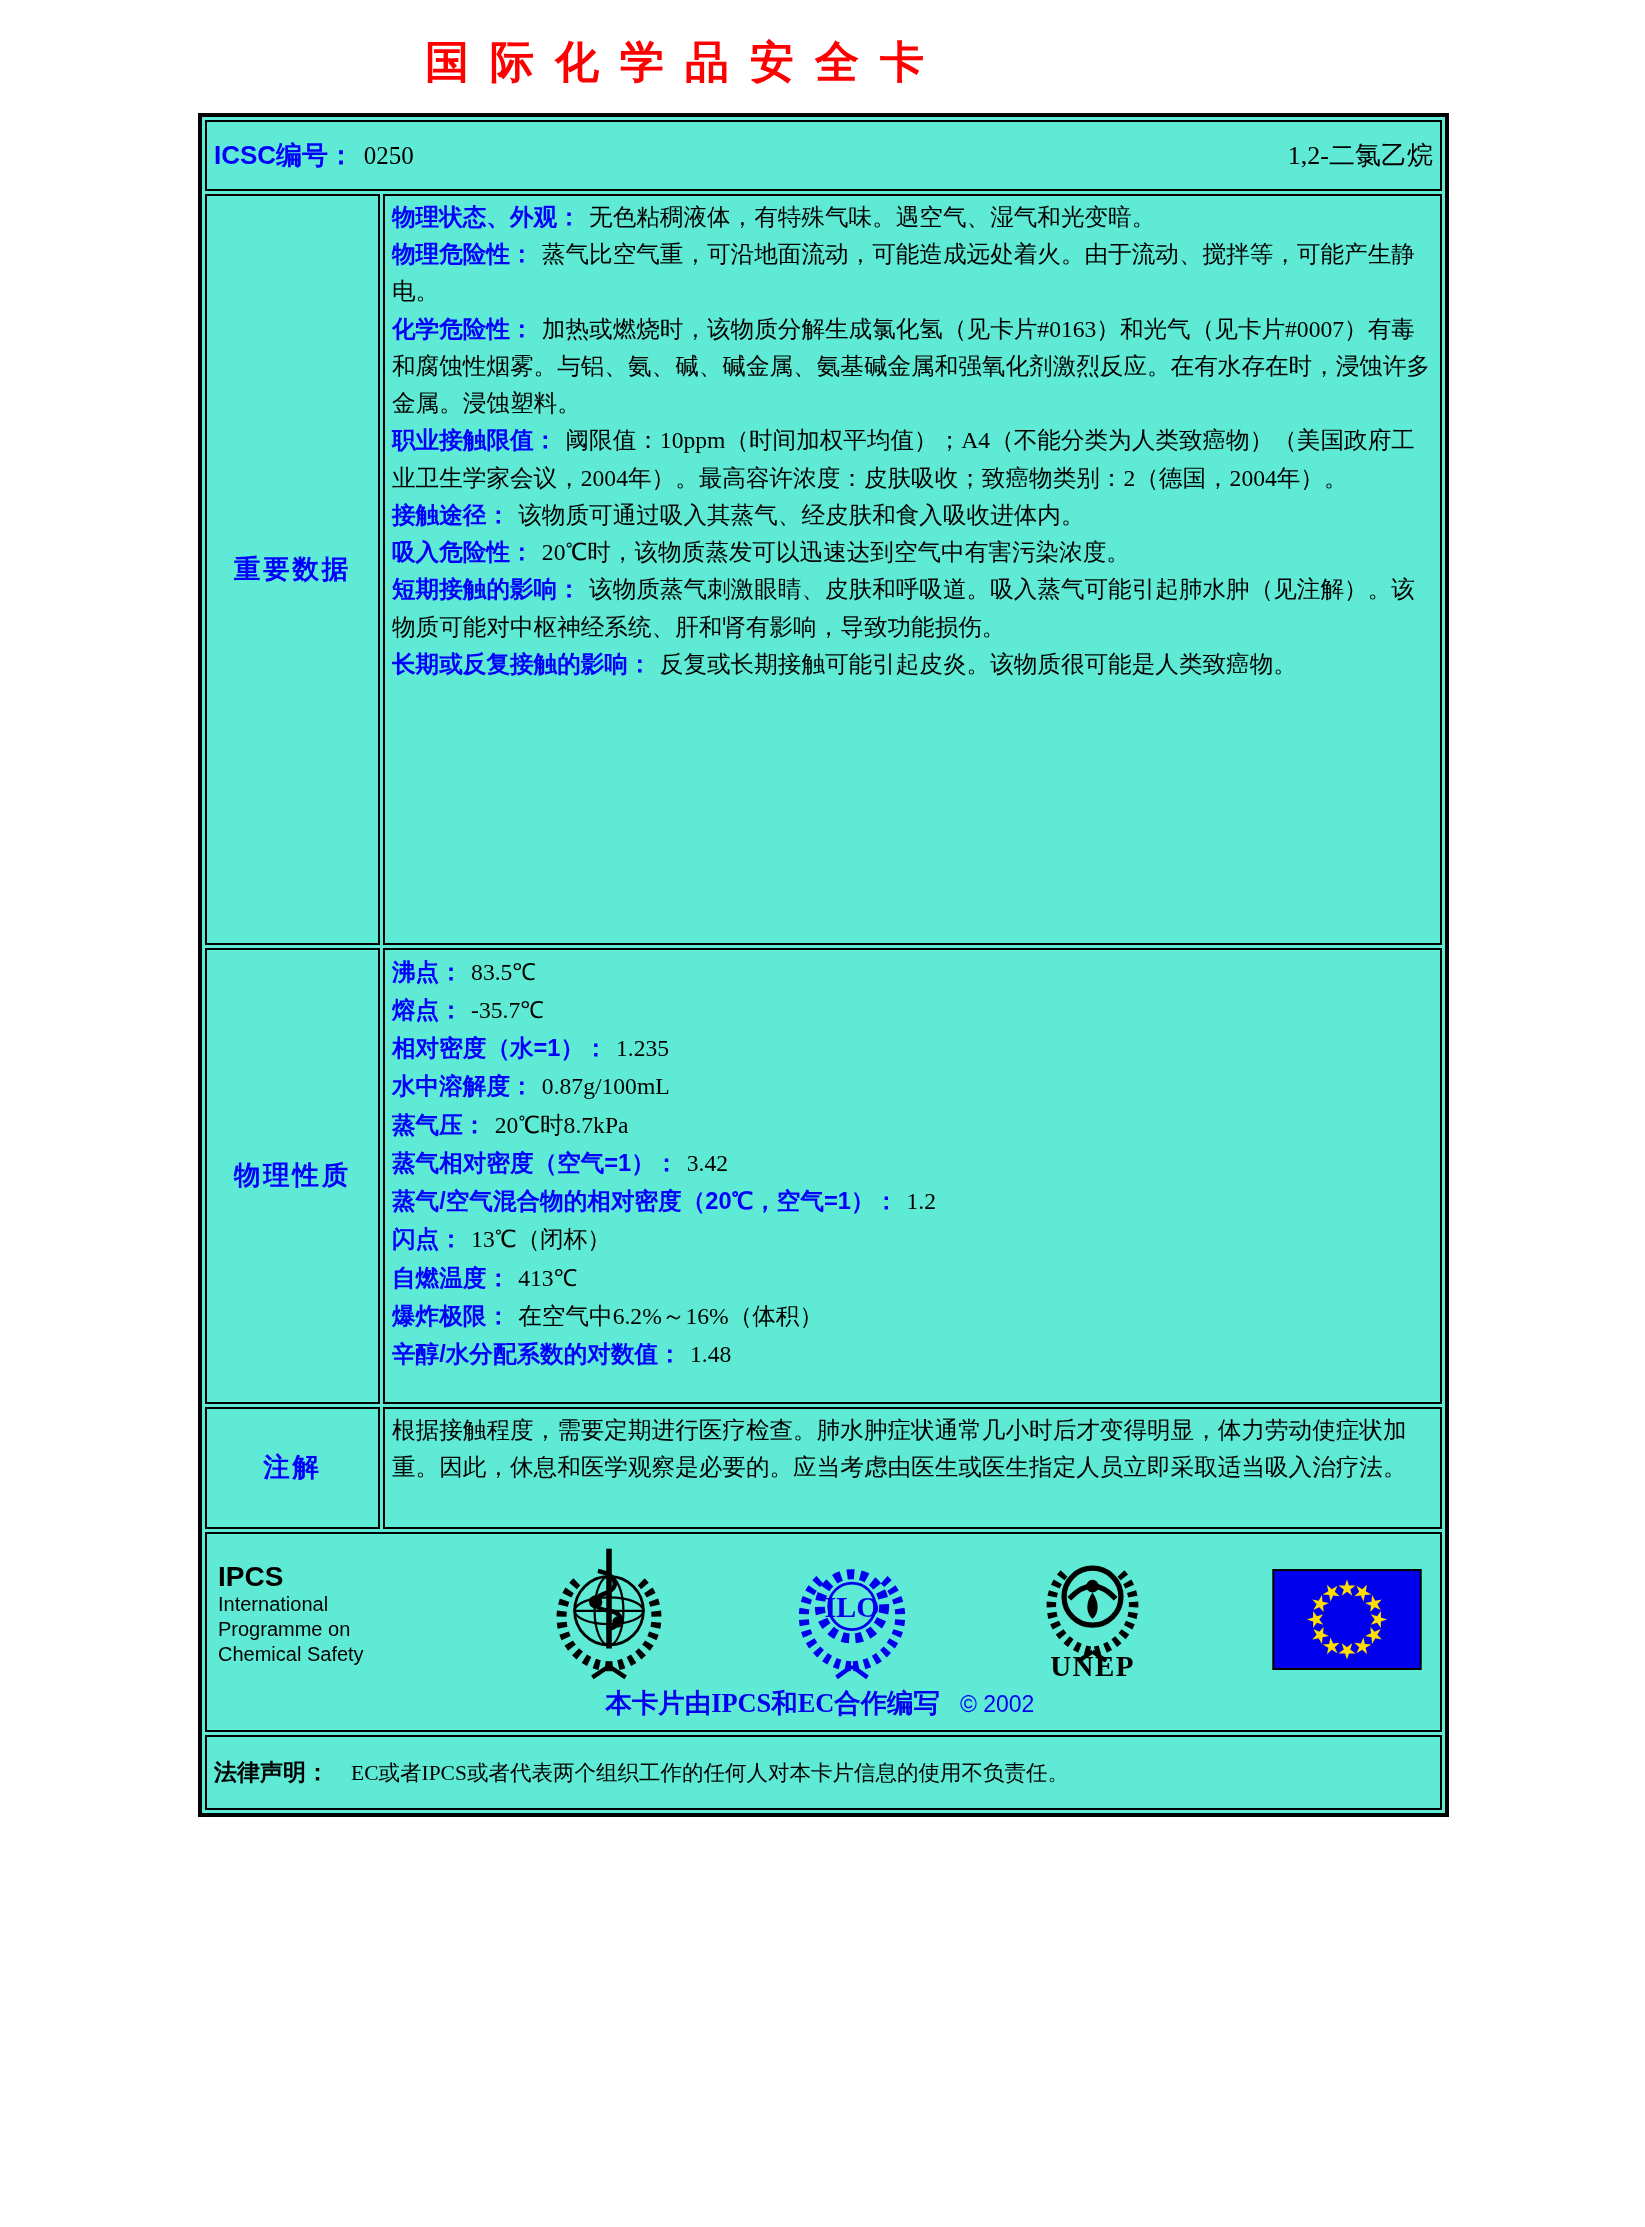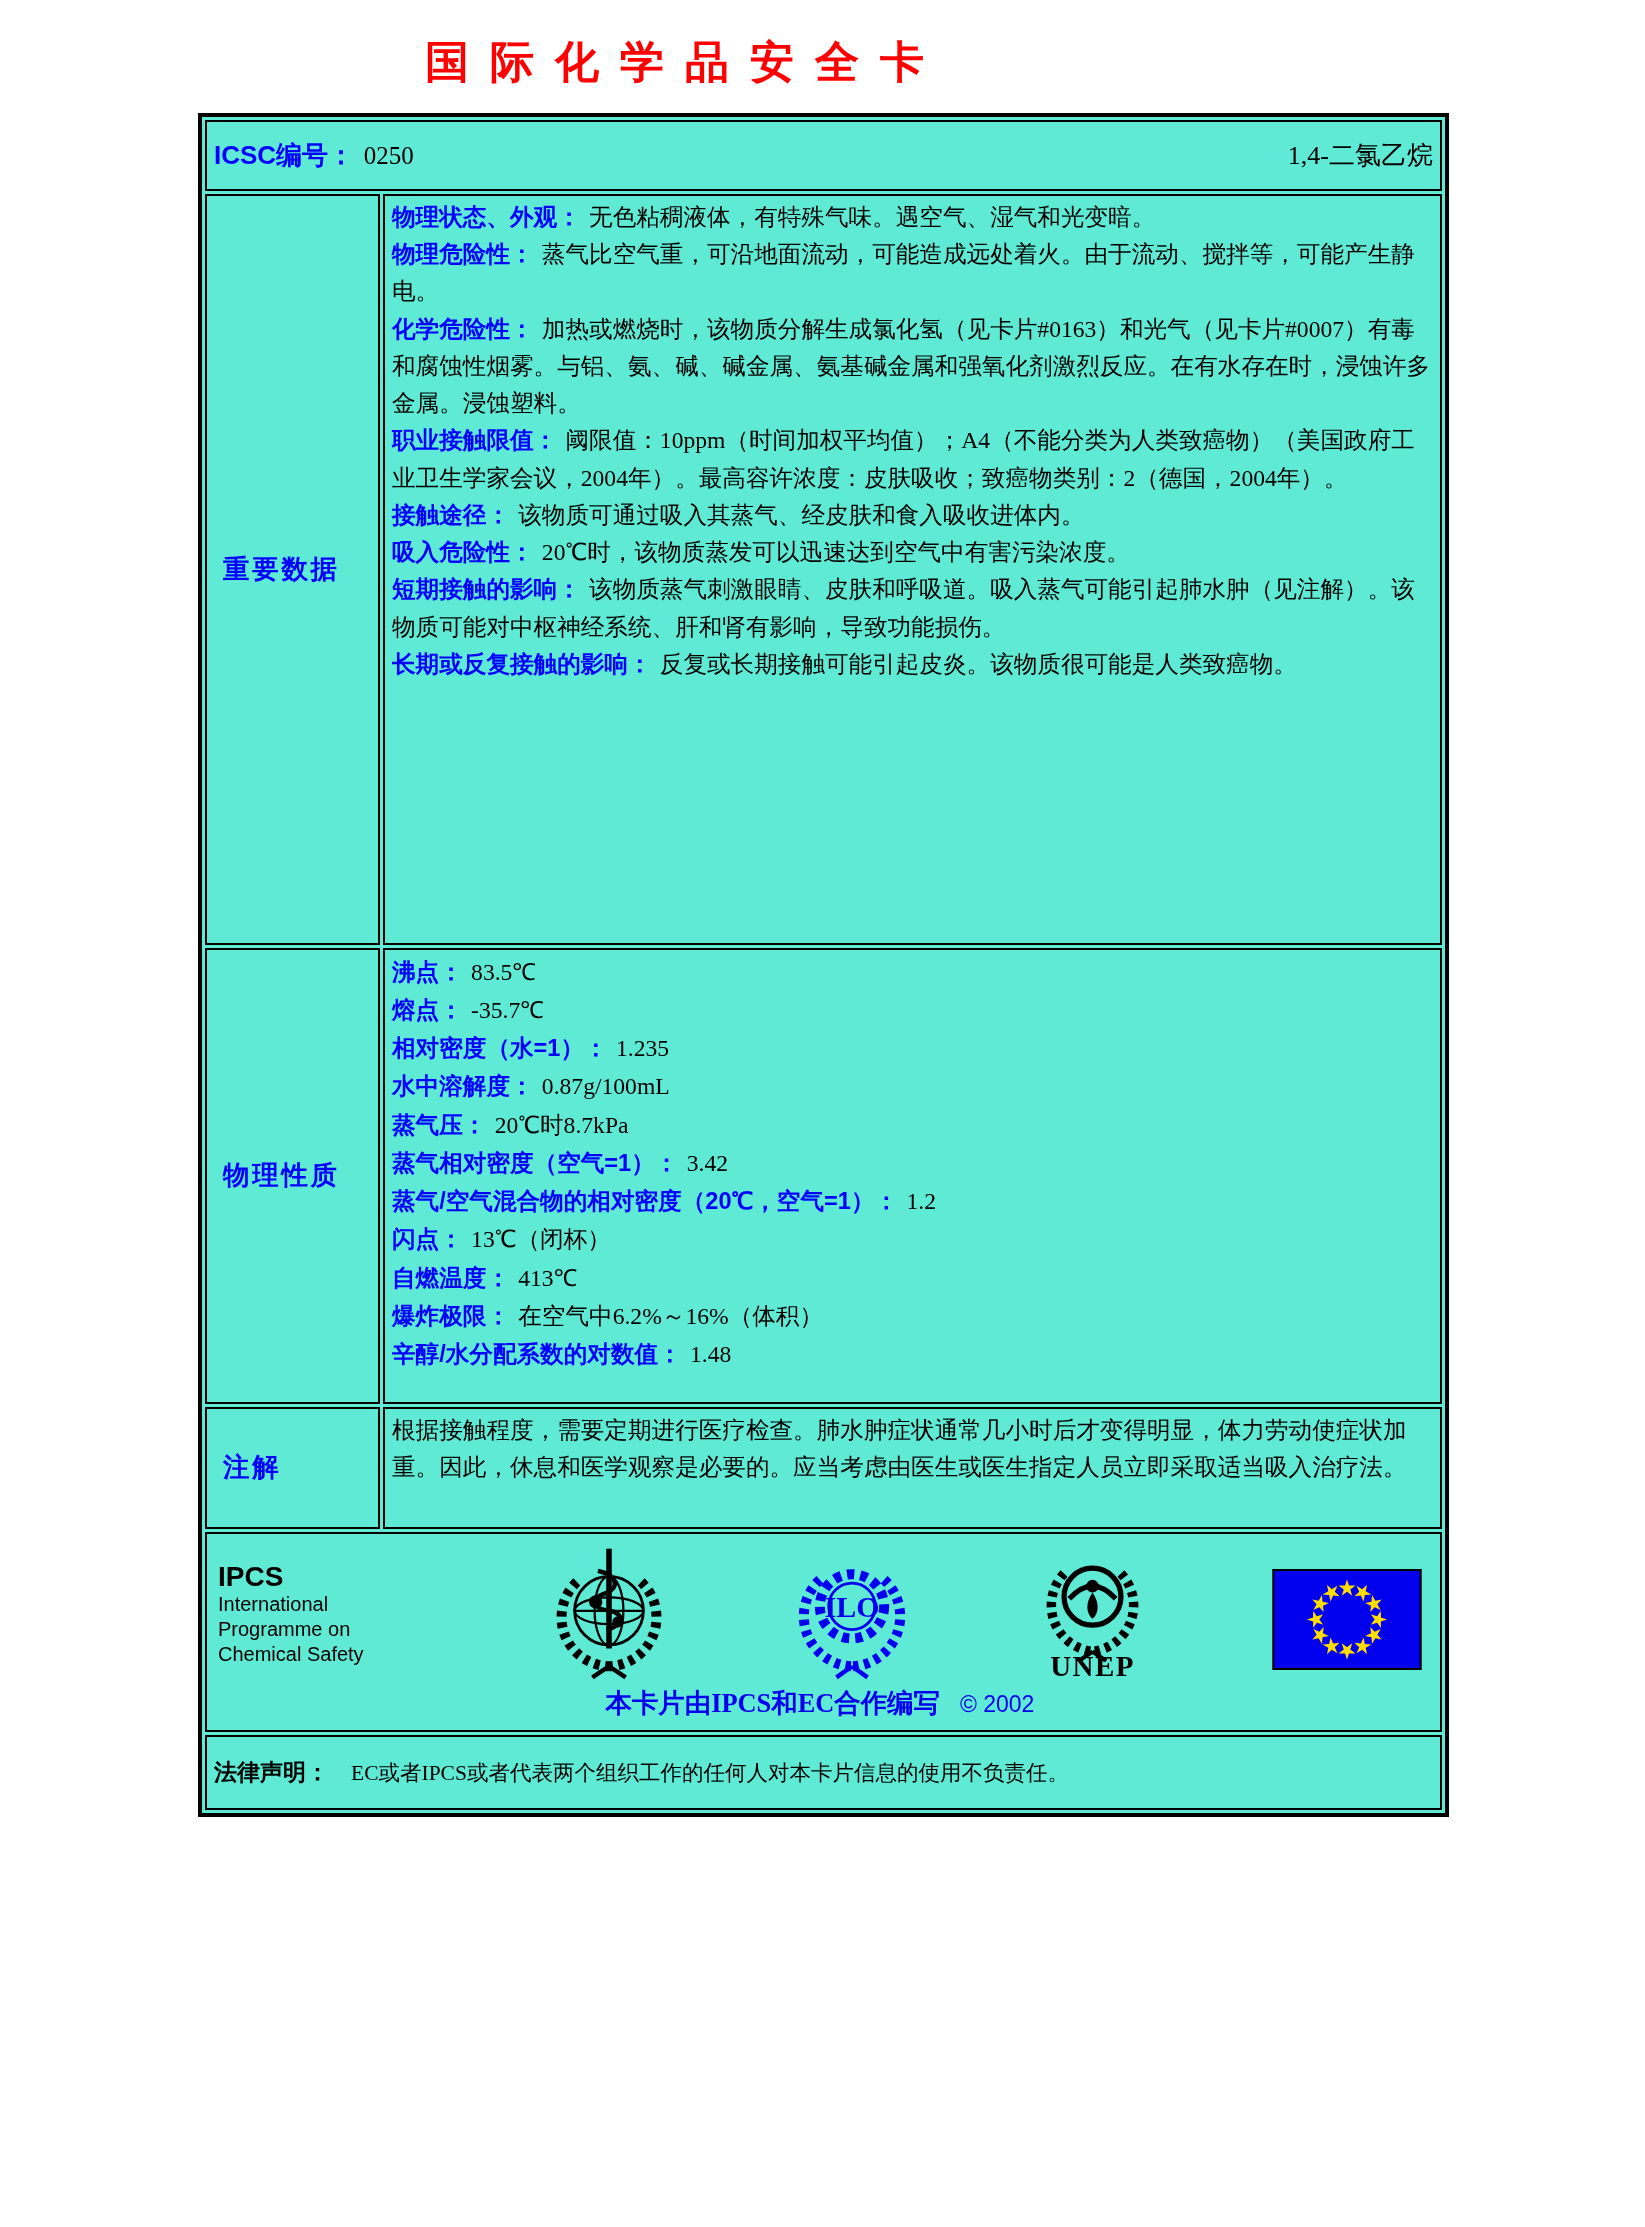--- a/index.html
+++ b/index.html
@@ -33,28 +33,28 @@
   }
   td {
     border: 2.1px solid #000;
     box-sizing: border-box;
     vertical-align: top;
     padding: 2.8px 7px;
     font-size: 23.6px;
     line-height: 1.58;
   }
   td.label-cell {
-    text-align: left;
+    text-align: center;
     vertical-align: middle;
     color: #0000FF;
     font-weight: bold;
     font-family: "Liberation Sans", sans-serif;
     font-size: 26.4px;
     letter-spacing: 2.8px;
-    padding: 16px;
+    padding: 0;
   }
   td.mid { vertical-align: middle; }
   p.item { margin: 0; }
   .term {
     color: #0000FF;
     font-weight: bold;
     font-family: "Liberation Sans", sans-serif;
     margin-right: 8.3px;
   }
   .body-text { color: #000; }
@@ -122,21 +122,21 @@
   <colgroup>
       <col style="width:175px">
       <col>
     </colgroup>
 
   <tbody>
       <tr>
     <td colspan="2" class="mid" style="height:71px">
       <div class="icsc-row-inner">
         <span class="icsc-left"><span class="term">ICSC编号：</span><span class="body-text">0250</span></span>
-        <span class="chem-name">1,4-二氯乙烷</span>
+        <span class="chem-name">1,2-二氯乙烷</span>
       </div>
     </td>
   </tr>
 
   <tr>
     <td class="label-cell" style="height:751px">重要数据</td>
     <td>
       <p class="item"><span class="term">物理状态、外观：</span><span class="body-text">无色粘稠液体，有特殊气味。遇空气、湿气和光变暗。</span></p>
       <p class="item"><span class="term">物理危险性：</span><span class="body-text">蒸气比空气重，可沿地面流动，可能造成远处着火。由于流动、搅拌等，可能产生静电。</span></p>
       <p class="item"><span class="term">化学危险性：</span><span class="body-text">加热或燃烧时，该物质分解生成氯化氢（见卡片#0163）和光气（见卡片#0007）有毒和腐蚀性烟雾。与铝、氨、碱、碱金属、氨基碱金属和强氧化剂激烈反应。在有水存在时，浸蚀许多金属。浸蚀塑料。</span></p>

